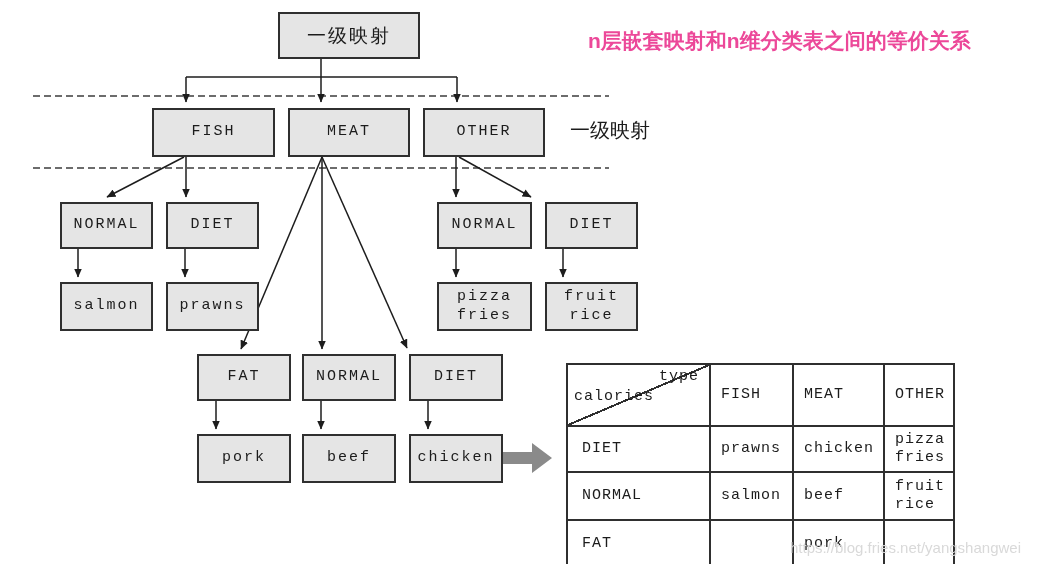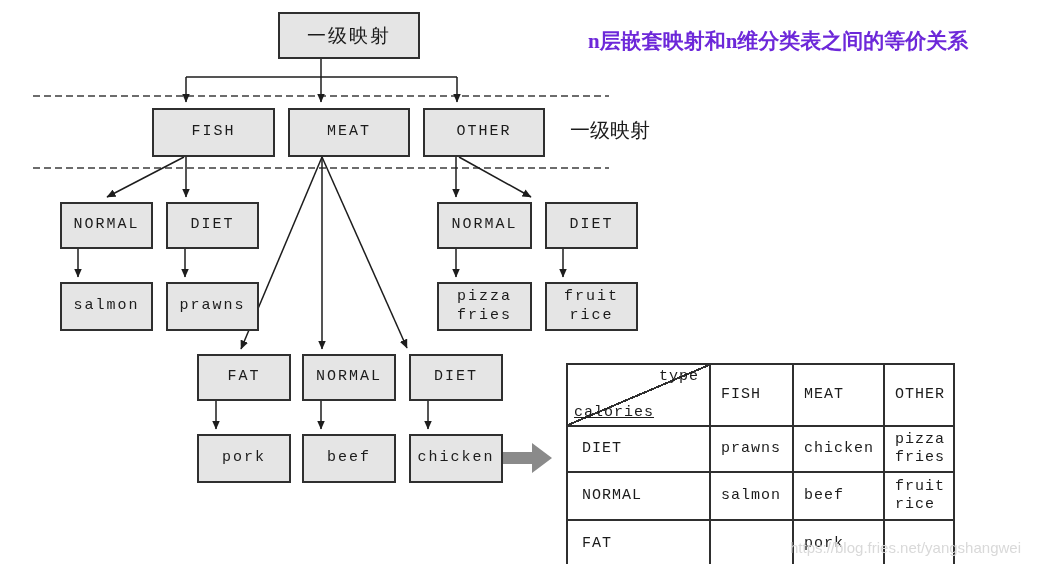--- a/index.html
+++ b/index.html
@@ -34,24 +34,24 @@
     margin-left: 28px;
   }
   .node.cn {
     font-family: "DejaVu Serif", "Liberation Serif", serif;
     font-size: 19px;
     letter-spacing: 2px;
   }
   .page-title {
     position: absolute;
     left: 588px; top: 27px;
-    font-family: Liberation Serif, serif;
+    font-family: Liberation Sans, sans-serif;
     font-size: 21px;
     font-weight: bold;
-    color: #6d28d9;
+    color: #ec4899;
     white-space: nowrap;
   }
   .side-label {
     position: absolute;
     left: 570px; top: 117px;
     font-family: "DejaVu Serif", "Liberation Serif", serif;
     font-size: 20px;
     color: #1c1c1c;
     white-space: nowrap;
   }
@@ -81,21 +81,21 @@
         transparent calc(50% - 1px),
         #2f2f2f calc(50% - 1px),
         #2f2f2f calc(50% + 1px),
         transparent calc(50% + 1px));
     margin-left: 48px;
   }
   td.corner .corner-top {
     position: absolute; top: 3px; right: 10px;
   }
   td.corner .corner-bottom {
-    position: absolute; bottom: 3px; left: 6px; text-decoration: underline;
+    position: absolute; bottom: 19px; left: 6px;
   }
   .watermark {
     position: absolute;
     left: 790px; top: 539px;
     font-family: "Liberation Sans", "DejaVu Sans", sans-serif;
     font-size: 15px;
     color: #d9d9d9;
     white-space: nowrap;
   }
 </style>

